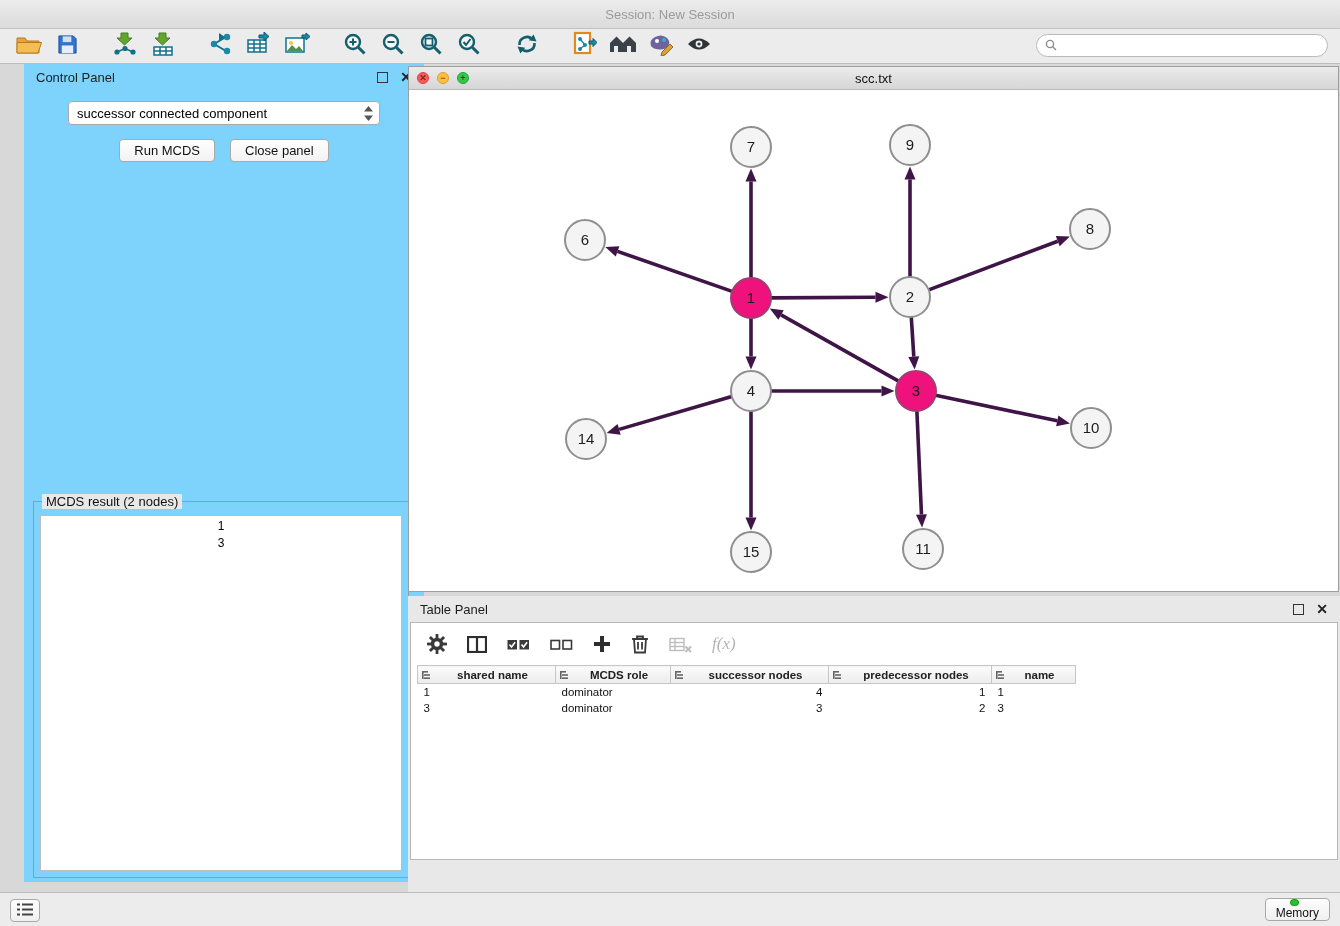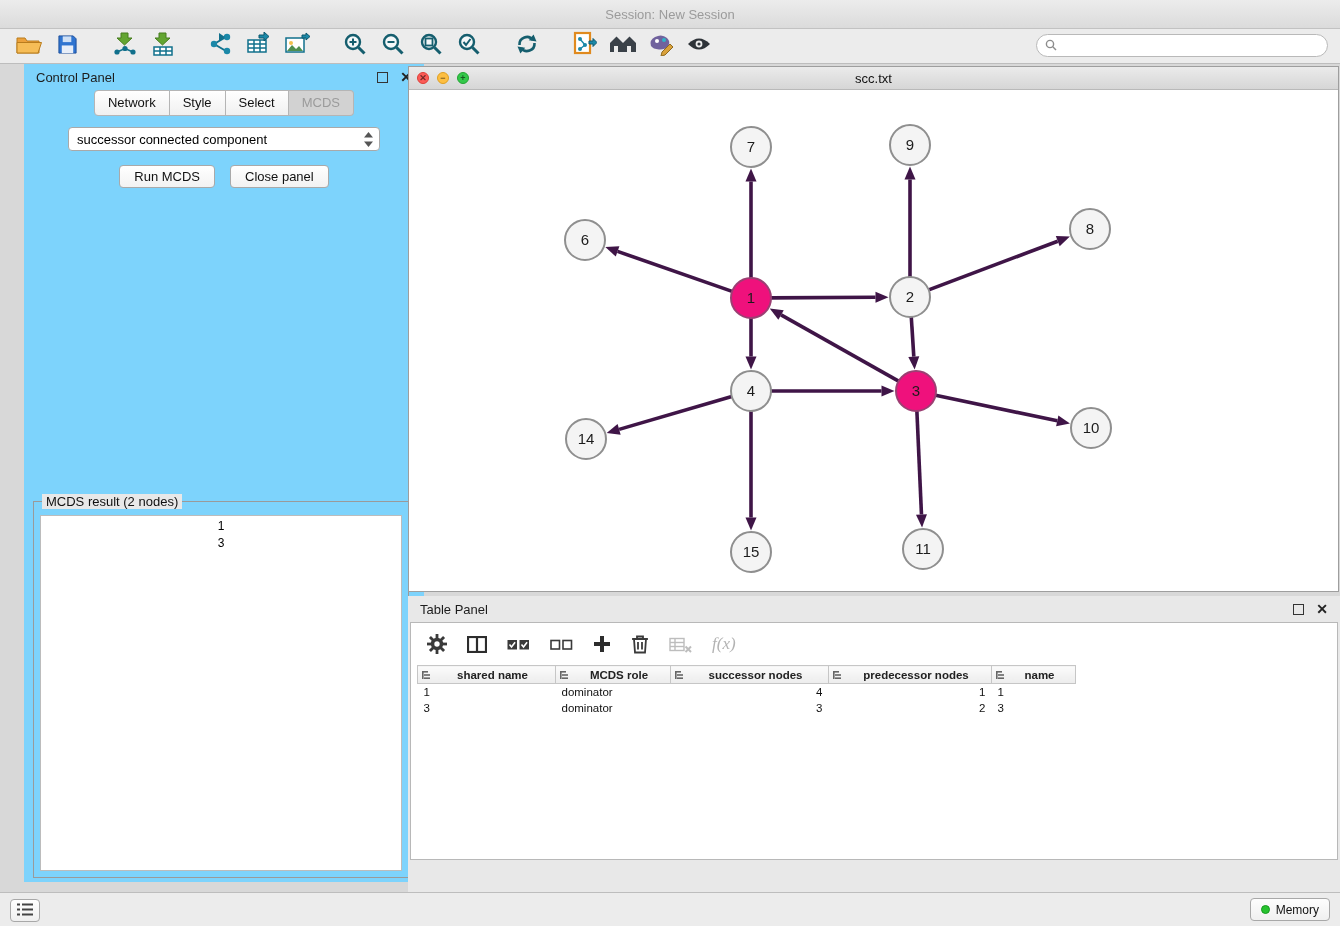--- a/index.html
+++ b/index.html
@@ -53,21 +53,21 @@
   .fx{font-family:"Liberation Serif",serif;font-style:italic;font-size:17px;color:#b3b3b3;}
   table.node-table{border-collapse:collapse;margin-left:6px;}
   table.node-table th{background:linear-gradient(#fbfbfb,#ececec);border:1px solid #c6c6c6;font-size:11.5px;font-weight:bold;color:#222;height:17px;position:relative;text-align:center;padding:0 4px 0 16px;}
   table.node-table th .sort-ic{position:absolute;left:4px;top:4px;}
   table.node-table td{font-size:11.5px;color:#111;height:16px;padding:0 6px;}
   .tp-tabs{position:absolute;bottom:8px;left:0;right:0;display:flex;justify-content:center;}
 
   
   .statusbar{position:absolute;left:0;bottom:0;width:1340px;height:33px;background:#ececec;border-top:1px solid #bdbdbd;}
   .sb-btn{position:absolute;left:10px;top:6px;width:28px;height:21px;border:1px solid #a8a8a8;border-radius:4px;background:linear-gradient(#fff,#efefef);display:flex;align-items:center;justify-content:center;}
-  .memory-btn{position:absolute;right:10px;top:5px;height:23px;border:1px solid #a8a8a8;border-radius:4px;background:linear-gradient(#fdfdfd,#f0f0f0);display:flex;align-items:center;padding:0 10px;font-size:12px;color:#111;box-sizing:border-box;}
+  .memory-btn{position:absolute;right:10px;top:5px;height:23px;border:1px solid #a8a8a8;border-radius:4px;background:linear-gradient(#fdfdfd,#f0f0f0);display:flex;align-items:center;padding:0 10px;font-size:12px;color:#111;box-sizing:border-box;flex-direction:column;}
   .mem-dot{width:9px;height:9px;border-radius:50%;background:#27c32f;border:1px solid #159a1e;margin-right:6px;box-sizing:border-box;}
 </style>
 </head>
 <body>
 
 <div class="titlebar">
   <span>Session: New Session</span>
 </div>
 
 <div class="toolbar">
@@ -213,26 +213,20 @@
   <input type="text" value="" style="">
 </div>
 
 <div class="control-panel">
   <div class="panel-header">
     <span>Control Panel</span>
     <span class="sp"></span>
     <span class="float-icon"></span>
     <span class="close-icon">✕</span>
   </div>
-  <div class="seg" id="cp-tabs">
-      <div class="seg-tab">Network</div>
-      <div class="seg-tab">Style</div>
-      <div class="seg-tab">Select</div>
-      <div class="seg-tab active">MCDS</div>
-    </div>
   <div class="cp-select">
     <span>successor connected component</span>
     <span class="stepper"><svg width="9" height="15" viewBox="0 0 9 15">
           <polygon points="4.5,0 9,5.5 0,5.5" fill="#555"></polygon>
           <polygon points="0,9.5 9,9.5 4.5,15" fill="#555"></polygon>
         </svg></span>
   </div>
   <div class="cp-buttons">
     <button class="cp-btn">Run MCDS</button>
     <button class="cp-btn">Close panel</button>

